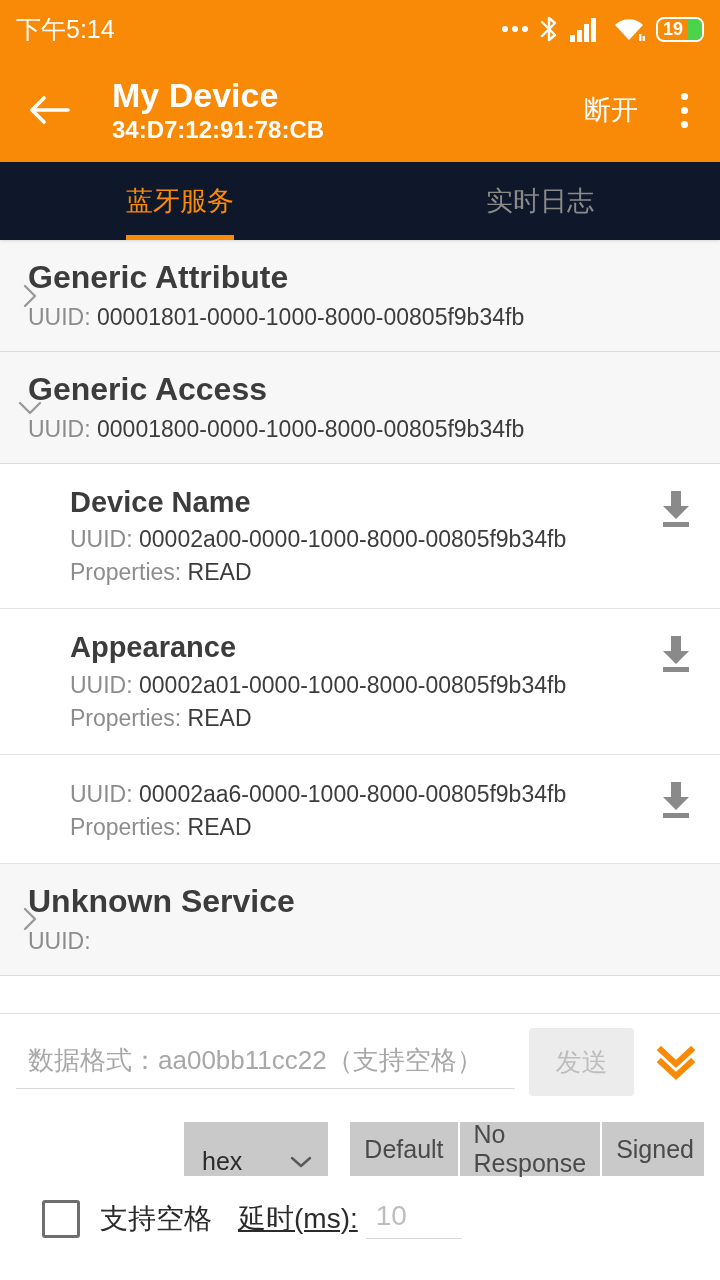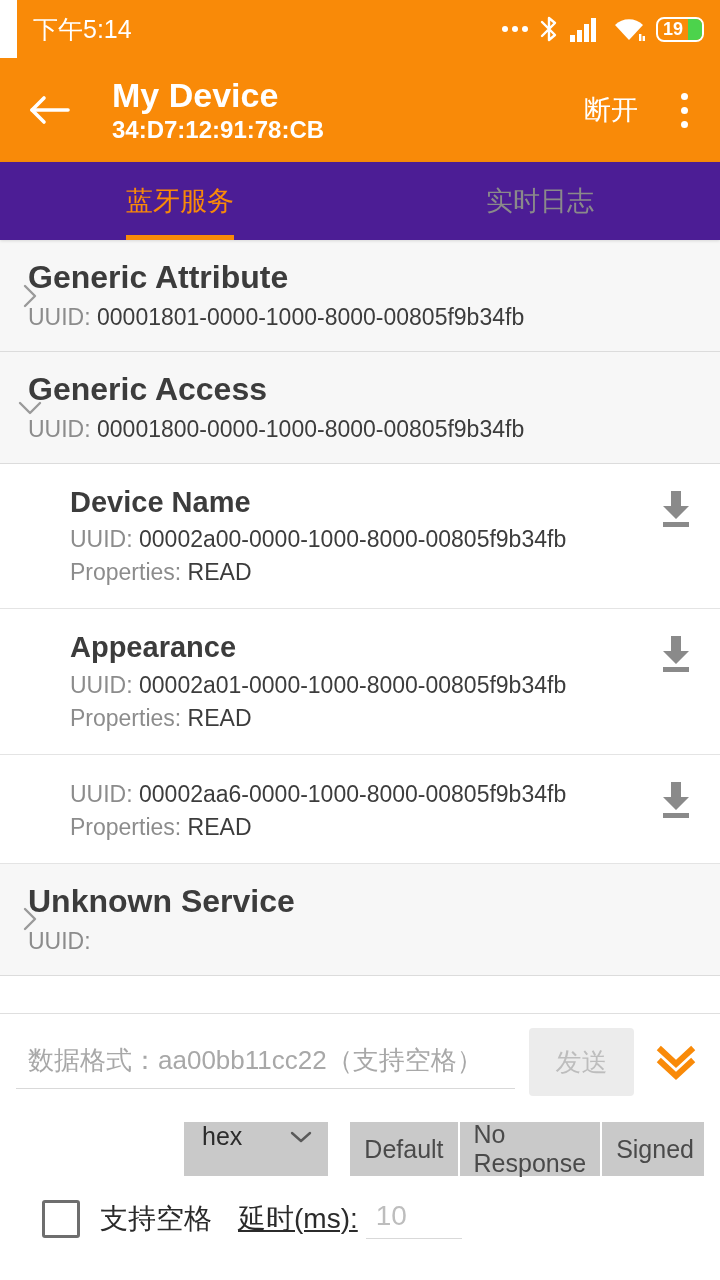--- a/index.html
+++ b/index.html
@@ -6,21 +6,21 @@
   html, body {
     width:720px; height:1280px;
     font-family:"Liberation Sans","DejaVu Sans",sans-serif;
     background:#ffffff; overflow:hidden;
   }
   .screen { position:relative; width:720px; height:1280px; background:#fff; }
 
   
   .statusbar {
     height:58px; background:#F98A08; color:#fff;
-    display:flex; align-items:center; padding:12px 16px;margin-left:17px;
+    display:flex; align-items:center; padding:12px 16px;
   }
   .status-time { font-size:25px; letter-spacing:0px; }
   .status-right { margin-left:auto; display:flex; align-items:center; gap:11px; }
   .dots3 { display:flex; gap:4px; align-items:center; }
   .dots3 i { width:6px; height:6px; border-radius:50%; background:#fff; display:block; }
   .ic { display:block; }
   .battery {
     width:48px; height:25px; border:2.5px solid #fff; border-radius:8px;
     position:relative; display:flex; align-items:center; justify-content:flex-start;
     padding-left:5px; overflow:hidden;
@@ -37,21 +37,21 @@
   .titles { margin-left:36px; display:flex; flex-direction:column; justify-content:center; }
   .t-main { color:#fff; font-size:34px; font-weight:bold; line-height:1.12; }
   .t-sub  { color:#fff; font-size:24px; font-weight:bold; line-height:1.2; margin-top:2px; }
   .appbar-actions { margin-left:auto; display:flex; align-items:center; gap:10px; }
   .disconnect-btn { color:#fff; font-size:27px; padding:8px 14px; }
   .overflow { width:44px; height:56px; display:flex; flex-direction:column;
               align-items:center; justify-content:center; gap:7px; }
   .overflow i { width:7px; height:7px; border-radius:50%; background:#fff; display:block; }
 
   
-  .tabs { height:78px; background:#4c1d95; display:flex; box-shadow:0 1px 3px rgba(0,0,0,.13); position:relative; z-index:3;}
+  .tabs { height:78px; background:#0f172a; display:flex; box-shadow:0 1px 3px rgba(0,0,0,.13); position:relative; z-index:3;}
   .tab { flex:1; display:flex; align-items:center; justify-content:center; position:relative; font-size:27px; color:#8a8a8a; }
   .tab.active { color:#F98A08; }
   .tab.active::after {
     content:""; position:absolute; bottom:0; left:50%; transform:translateX(-50%);
     width:108px; height:5px; background:#F98A08;
   }
 
   
   .list { position:absolute; top:240px; left:0; right:0; bottom:0; background:#fff; overflow:hidden; }
 
@@ -90,21 +90,21 @@
   }
   .data-input::placeholder { color:#a8a8a8; }
   .send-btn {
     width:105px; height:68px; background:#ECECEC; color:#bdbdbd; border:0; border-radius:4px;
     font-size:26px; font-family:"Liberation Sans","DejaVu Sans",sans-serif;
   }
   .expand-btn { width:56px; height:64px; display:flex; align-items:center; justify-content:center; }
 
   .row2 { display:flex; align-items:center; margin-top:26px; padding-left:168px; }
   .hex-select {
-    width:164px; height:54px; background:#C9C9C9; display:flex; align-items:flex-start;
+    width:164px; height:54px; background:#C9C9C9; display:flex; align-items:flex-end;
     justify-content:space-between; padding:0 14px 0 18px; font-size:25px; color:#2b2b2b;
   }
   .seg { display:flex; margin-left:22px; }
   .seg > div {
     background:#C9C9C9; height:54px; display:flex; align-items:center; padding:0 14px;
     font-size:25px; color:#4a4a4a; border-right:2px solid #fff;
   }
   .seg > div:last-child { border-right:0; padding-right:10px;}
 
   .row3 { display:flex; align-items:center; margin-top:22px; padding-left:26px; gap:0; }

